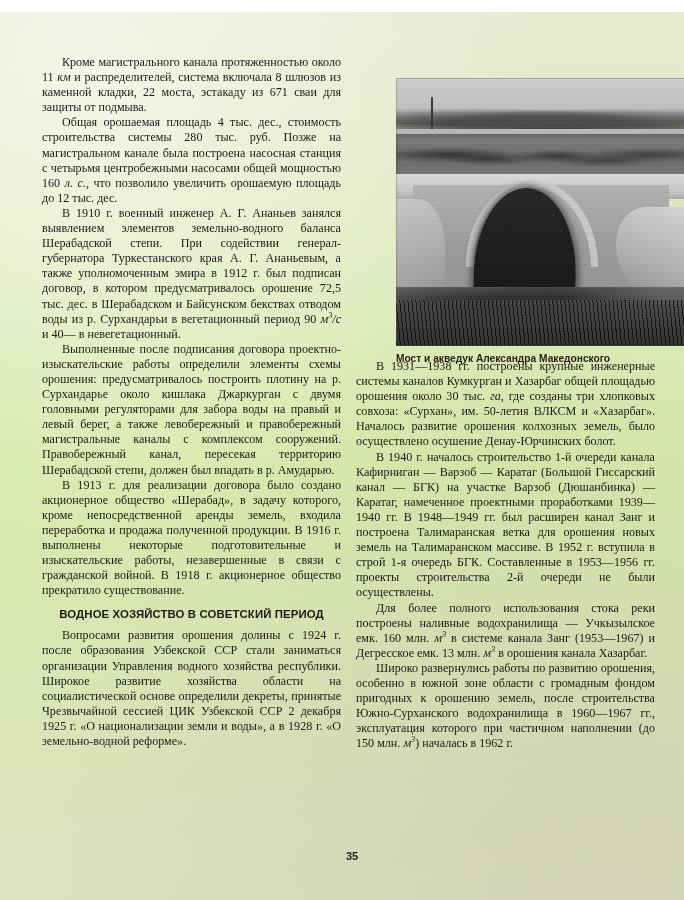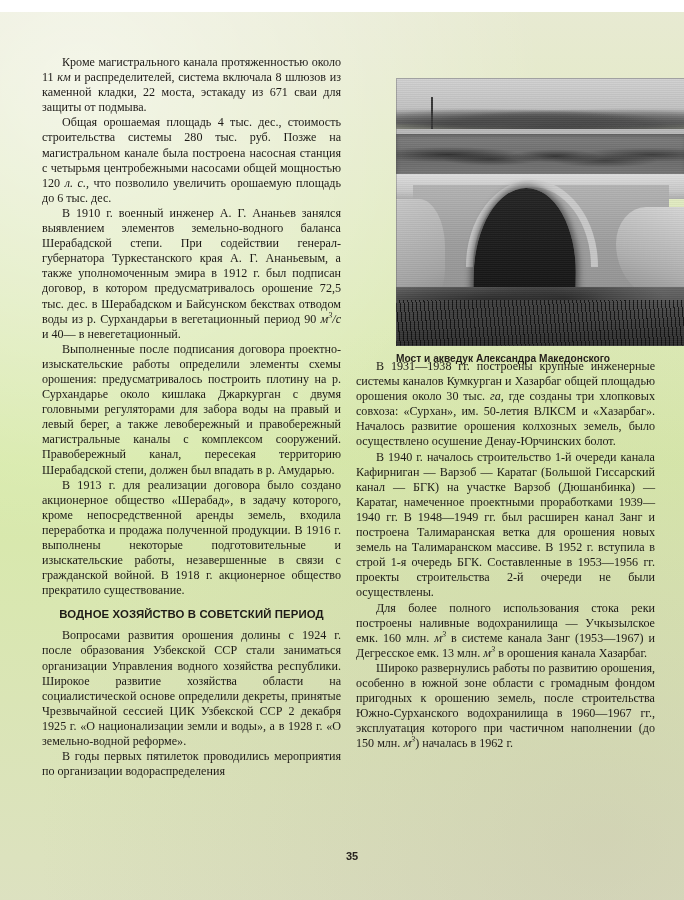--- a/index.html
+++ b/index.html
@@ -205,33 +205,32 @@
 </head>
 <body>
 
 <div class="page">
   <div class="content">
 
     <div class="col col-left">
 
       <p class="par"><span>Кроме магистрального  канала протяженностью около 11 </span><span class="ital">км</span><span> и распределителей, система включала 8 шлюзов из каменной кладки,  22 моста, эстакаду из 671 сваи для  защиты от подмыва.</span></p>
 
-      <p class="par"><span>Общая орошаемая площадь  4  тыс. дес., стоимость строительства системы 280 тыс. руб. Позже на магистральном канале была построена насосная станция с четырьмя центробежными насосами общей мощностью 120 </span><span class="ital">л. с.,</span><span> что позволило увеличить орошаемую площадь до 6 тыс. дес.</span></p>
+      <p class="par"><span>Общая орошаемая площадь  4  тыс. дес., стоимость строительства системы 280 тыс. руб. Позже на магистральном канале была построена насосная станция с четырьмя центробежными насосами общей мощностью 160 </span><span class="ital">л. с.,</span><span> что позволило увеличить орошаемую площадь до 12 тыс. дес.</span></p>
 
       <p class="par"><span>В 1910 г. военный инженер А. Г. Ананьев занялся выявлением элементов земельно-водного баланса Шерабадской степи. При содействии генерал-губернатора Туркестанского края А. Г. Ананьевым, а также уполномоченным эмира в 1912 г. был подписан договор, в котором предусматривалось орошение 72,5 тыс. дес. в Шерабадском и Байсунском бекствах отводом воды из р. Сурхандарьи в вегетационный период 90 </span><span class="ital"><span>м</span><sup>3</sup><span>/с</span></span><span> и 40— в невегетационный.</span></p>
 
       <p class="par">Выполненные после подписания договора проектно-изыскательские работы определили элементы схемы орошения: предусматривалось построить плотину на р. Сурхандарье около кишлака Джаркурган с двумя головными регуляторами для забора воды на правый и левый берег, а также левобережный и правобережный магистральные каналы с комплексом сооружений. Правобережный канал, пересекая территорию Шерабадской степи, должен был впадать в р. Амударью.</p>
 
       <p class="par">В 1913 г. для реализации договора было создано акционерное общество «Шерабад», в задачу которого, кроме непосредственной аренды земель, входила переработка и продажа полученной продукции. В 1916 г. выполнены некоторые подготовительные и изыскательские работы, незавершенные в связи с гражданской войной. В 1918 г. акционерное общество прекратило существование.</p>
 
       <h2 class="section-heading">ВОДНОЕ ХОЗЯЙСТВО В СОВЕТСКИЙ ПЕРИОД</h2>
 
       <p class="par">Вопросами развития орошения долины с 1924 г. после образования Узбекской ССР стали заниматься организации Управления водного хозяйства республики. Широкое развитие хозяйства области на социалистической основе определили декреты, принятые Чрезвычайной сессией ЦИК Узбекской ССР 2 декабря 1925 г. «О национализации земли и воды», а в 1928 г. «О земельно-водной реформе».</p>
 
-      <p class="par">В годы первых пятилеток проводились мероприятия по организации водораспределения</p>
     </div>
 
     <figure class="figure">
       <div class="photo">
         <div class="sky"></div>
         <div class="horizon-veg"></div>
         <div class="pole"></div>
         <div class="far-bank"></div>
         <div class="bank-wall"></div>
         <div class="deck"></div>

